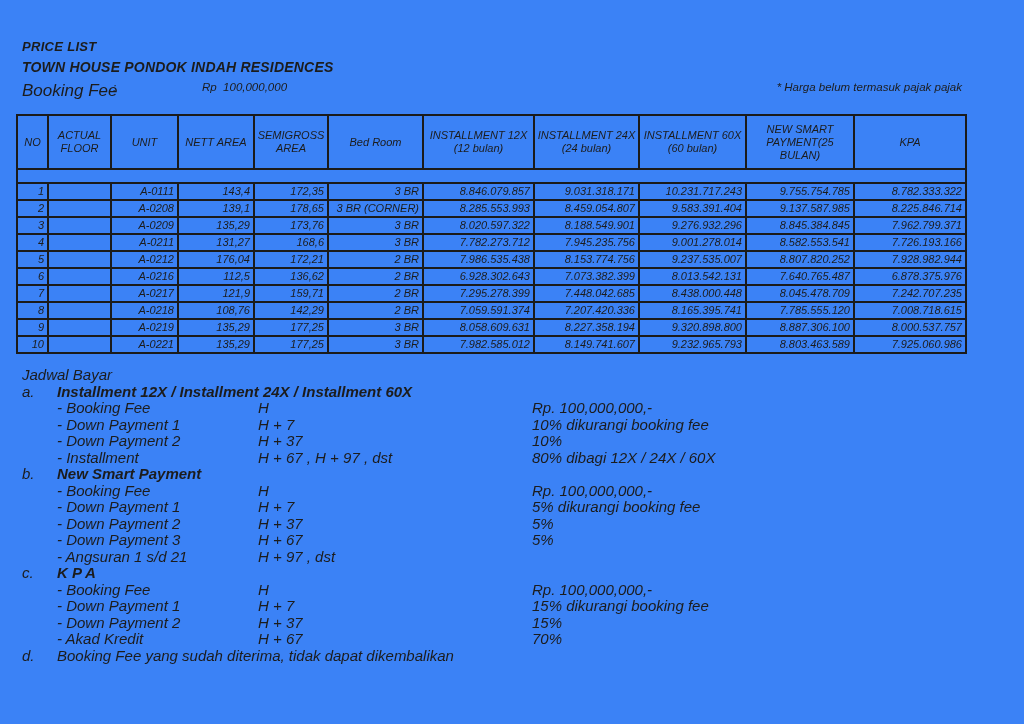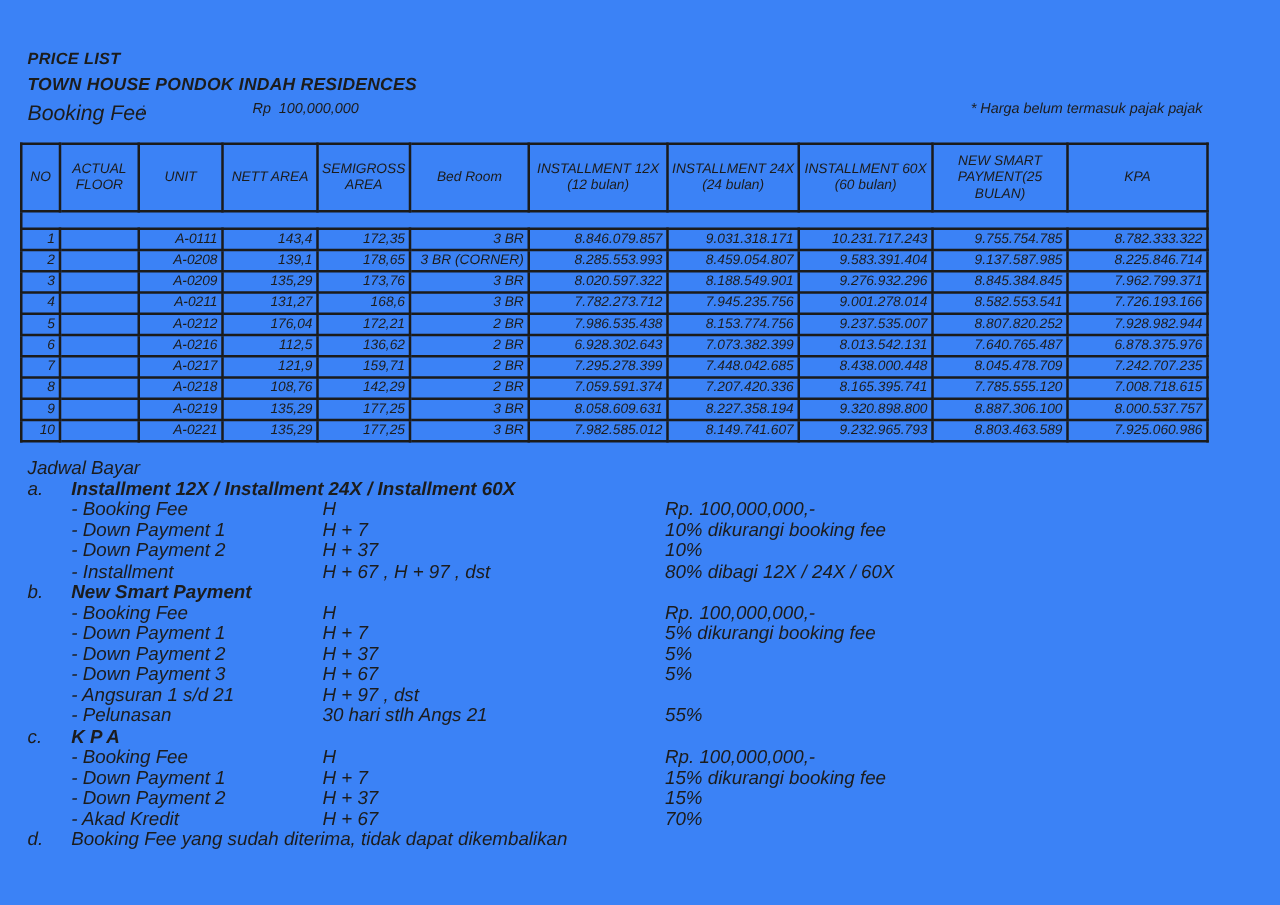--- a/index.html
+++ b/index.html
@@ -301,26 +301,20 @@
         <span></span>
         <span class="s-label">- Down Payment 3</span>
         <span class="s-when">H + 67</span>
         <span class="s-value">5%</span>
       </div>
     <div class="srow">
         <span></span>
         <span class="s-label">- Angsuran 1 s/d 21</span>
         <span class="s-when">H + 97 , dst</span>
       </div>
-    <div class="srow">
-        <span></span>
-        <span class="s-label">- Pelunasan</span>
-        <span class="s-when">30 hari stlh Angs 21</span>
-        <span class="s-value">55%</span>
-      </div>
 
     <div class="srow">
         <span>c.</span>
         <span class="s-title">K P A</span>
       </div>
     <div class="srow">
         <span></span>
         <span class="s-label">- Booking Fee</span>
         <span class="s-when">H</span>
         <span class="s-value">Rp. 100,000,000,-</span>

